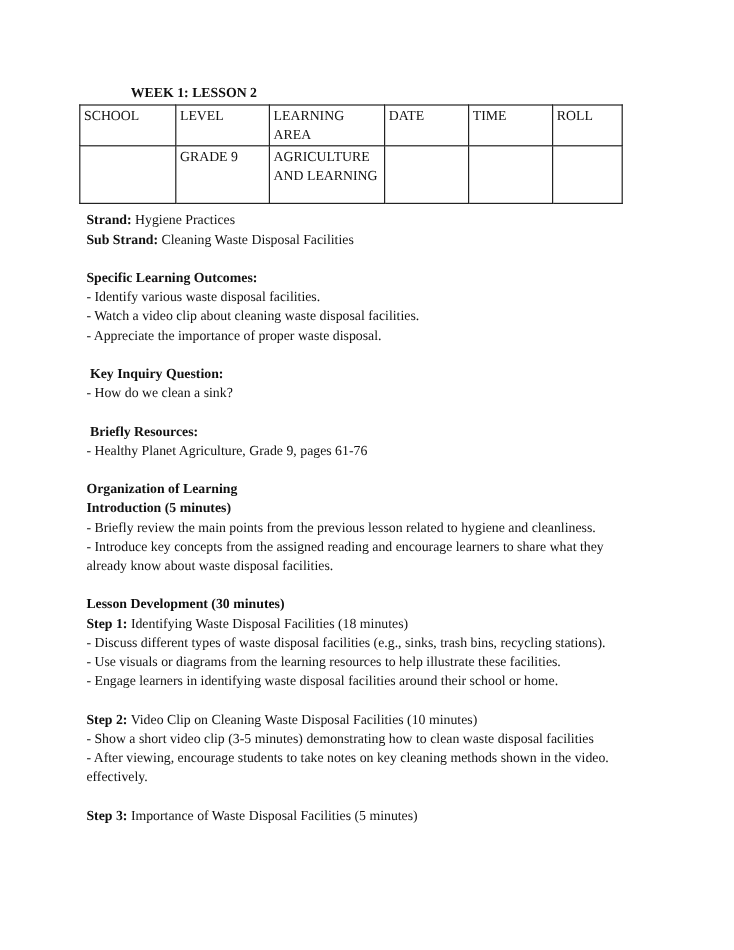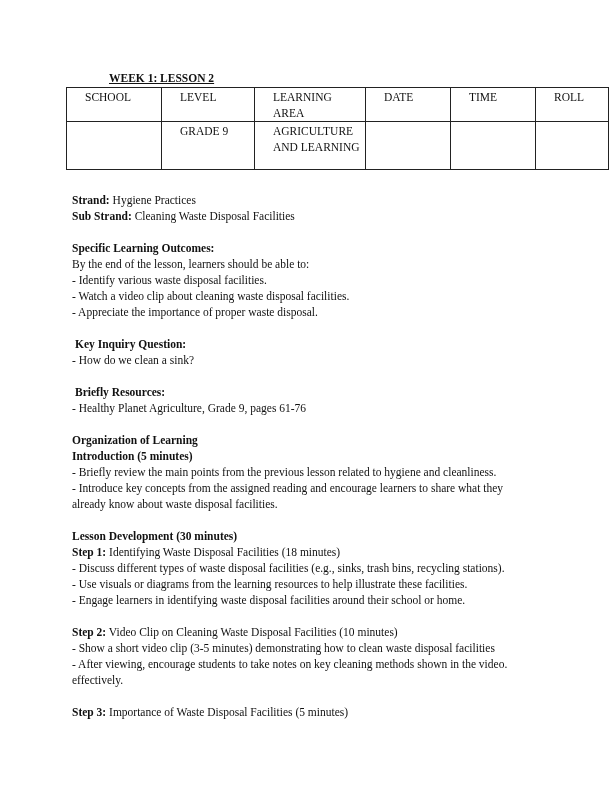--- a/index.html
+++ b/index.html
@@ -1,24 +1,24 @@
 <!DOCTYPE html>
 <html><head>
 <meta charset="utf-8">
 <style>
   html, body { margin:0; padding:0; background:#ffffff; }
   body { width:612px; height:792px; position:relative; overflow:hidden;
          font-family:"Liberation Serif", "DejaVu Serif", serif; color:#111; }
-  .title { position:absolute; left:109px; top:72px; font-size:11.5px; font-weight:bold;text-decoration:underline; }
+  .title { position:absolute; left:109px; top:72px; font-size:11.5px; font-weight:bold; }
   table.info { position:absolute; left:66px; top:87px; border-collapse:collapse; font-size:11.5px; }
-  table.info td { border:1px solid #222; vertical-align:top; padding:1px 3px 0 18px; line-height:16px;margin-left:38px; }
+  table.info td { border:1px solid #222; vertical-align:top; padding:1px 3px 0 3px; line-height:16px;margin-left:38px; }
   .c1{width:73px}.c2{width:71px}.c3{width:89px}.c4{width:63px}.c5{width:63px}.c6{width:51px}
   .r1 td { height:31px; }
   .r2 td { height:46px; }
-  .content { position:absolute; left:72px; top:192px; width:470px; font-size:11.5px; line-height:16px; }
+  .content { position:absolute; left:72px; top:176px; width:470px; font-size:11.5px; line-height:16px; }
   .line { white-space:nowrap; }
   .gap { height:16px; }
   .b { font-weight:bold; }
   .ind { padding-left:3px; }
 </style>
 </head>
 <body>
 
 <div class="title">WEEK 1: LESSON 2</div>
 
@@ -48,21 +48,20 @@
     <span class="b">Strand:</span>
     <span>Hygiene Practices</span>
   </div>
   <div class="line">
     <span class="b">Sub Strand:</span>
     <span>Cleaning Waste Disposal Facilities</span>
   </div>
   <div class="gap"></div>
 
   <div class="line b">Specific Learning Outcomes:</div>
-  <div class="line">By the end of the lesson, learners should be able to:</div>
   <div class="line">- Identify various waste disposal facilities.</div>
   <div class="line">- Watch a video clip about cleaning waste disposal facilities.</div>
   <div class="line">- Appreciate the importance of proper waste disposal.</div>
   <div class="gap"></div>
 
   <div class="line b ind">Key Inquiry Question:</div>
   <div class="line">- How do we clean a sink?</div>
   <div class="gap"></div>
 
   <div class="line b ind">Briefly Resources:</div>

